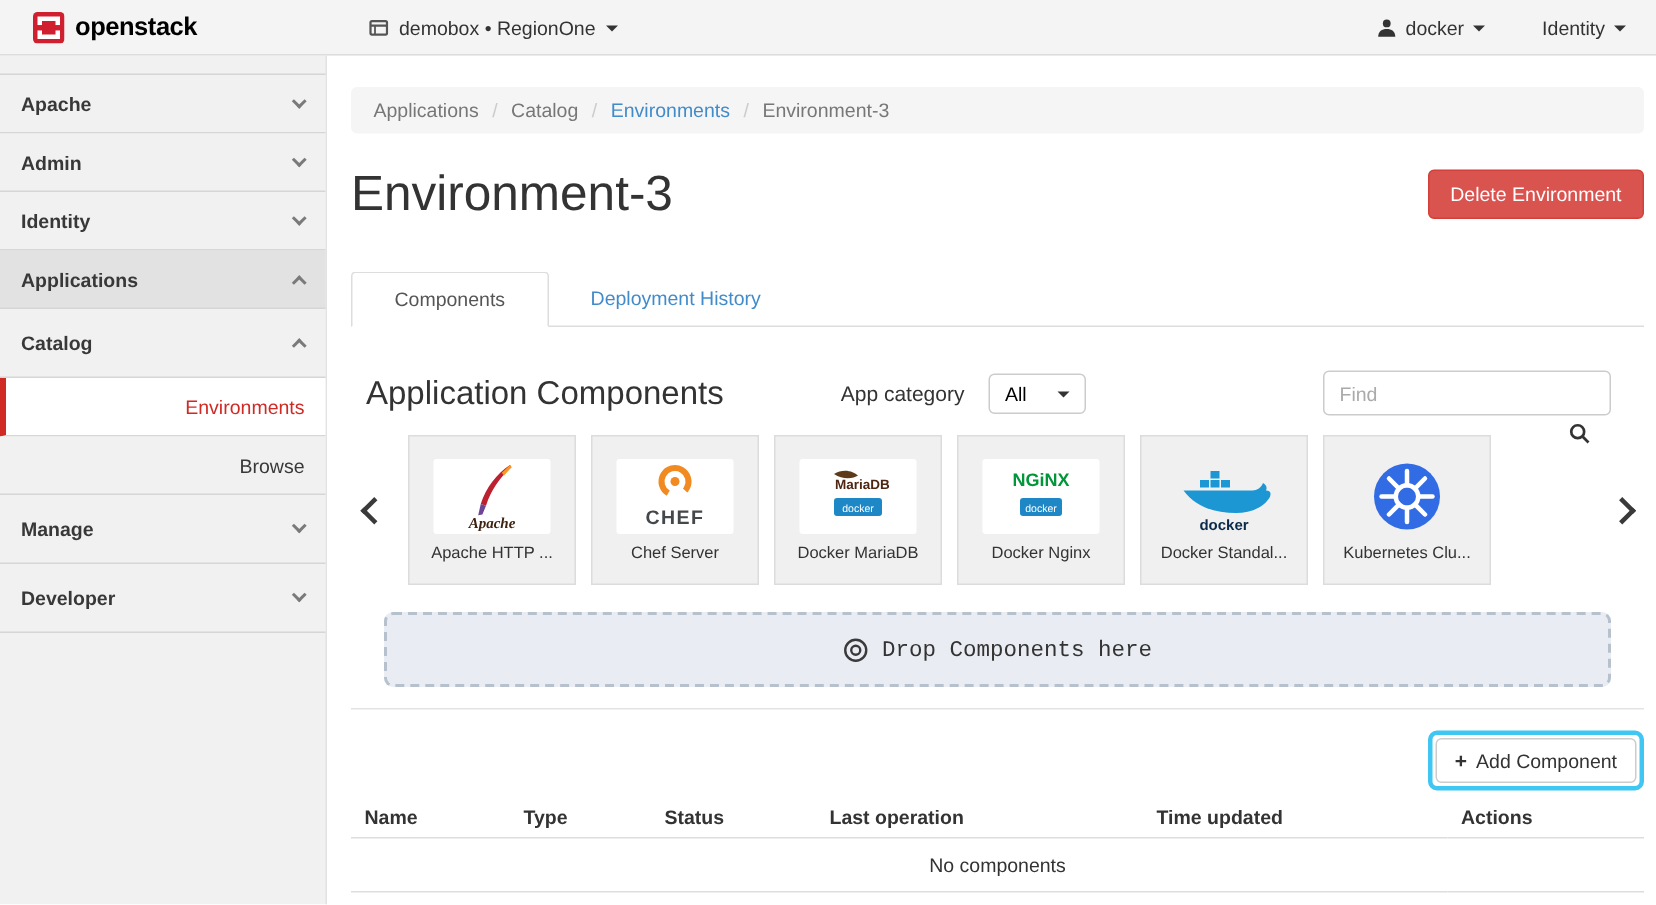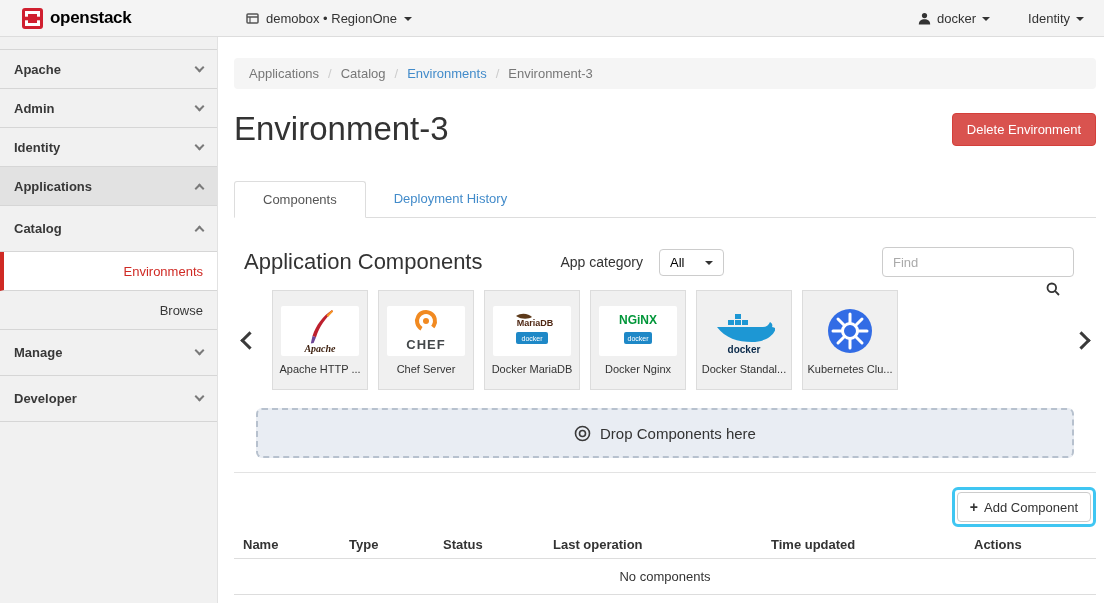--- a/index.html
+++ b/index.html
@@ -99,36 +99,36 @@
   .find-input::placeholder { color: #aaa; }
   .search-icon { position: absolute; right: 36px; top: 36px; cursor: pointer; line-height: 0; }
 
   .carousel { display: flex; align-items: center; margin-top: 12px; padding: 0 4px; }
   .car-arrow { width: 18px; display: flex; justify-content: center; cursor: pointer; }
   .arr { width: 13px; height: 13px; display: inline-block; }
   .arr-left  { border-left: 3px solid #3a3a3a; border-bottom: 3px solid #3a3a3a; transform: rotate(45deg); }
   .arr-right { border-right: 3px solid #3a3a3a; border-top: 3px solid #3a3a3a; transform: rotate(45deg); }
   .cards { display: flex; gap: 10px; margin: 0 14px; flex: 1; }
   .app-card {
-    width: 96px; height: 100px; background: #f0f0f0; border: 1px solid #dcdcdc;
+    width: 112px; height: 100px; background: #f0f0f0; border: 1px solid #dcdcdc;
     display: flex; flex-direction: column; align-items: center; justify-content: center;
     gap: 7px; cursor: pointer;
   }
   .logo-box {
     width: 78px; height: 50px; background: #fff; border-radius: 2px;
     display: flex; align-items: center; justify-content: center; line-height: 0;
   }
   .logo-box.bare { background: transparent; }
   .card-label { font-size: 11px; color: #333; white-space: nowrap; }
 
   .dropzone {
     margin: 18px 20px 0 20px; height: 50px;
     background: #e9edf3; border: 2px dashed #b7c1ce; border-radius: 6px;
     display: flex; align-items: center; justify-content: center; gap: 9px;
-    font-size: 15px; color: #333; cursor: pointer;
+    font-size: 15px; color: #333; cursor: pointer; font-family: Liberation Mono, monospace;
   }
 
   .rule { border: 0; border-top: 1px solid #e3e3e3; margin-top: 14px; }
 
   .add-row { display: flex; justify-content: flex-end; margin-top: 14px; }
   .highlight {
     border: 3px solid var(--highlight_cyan, #3fc6f2); border-radius: 6px;
     padding: 2px; background: #fff;
   }
   .btn-add {

